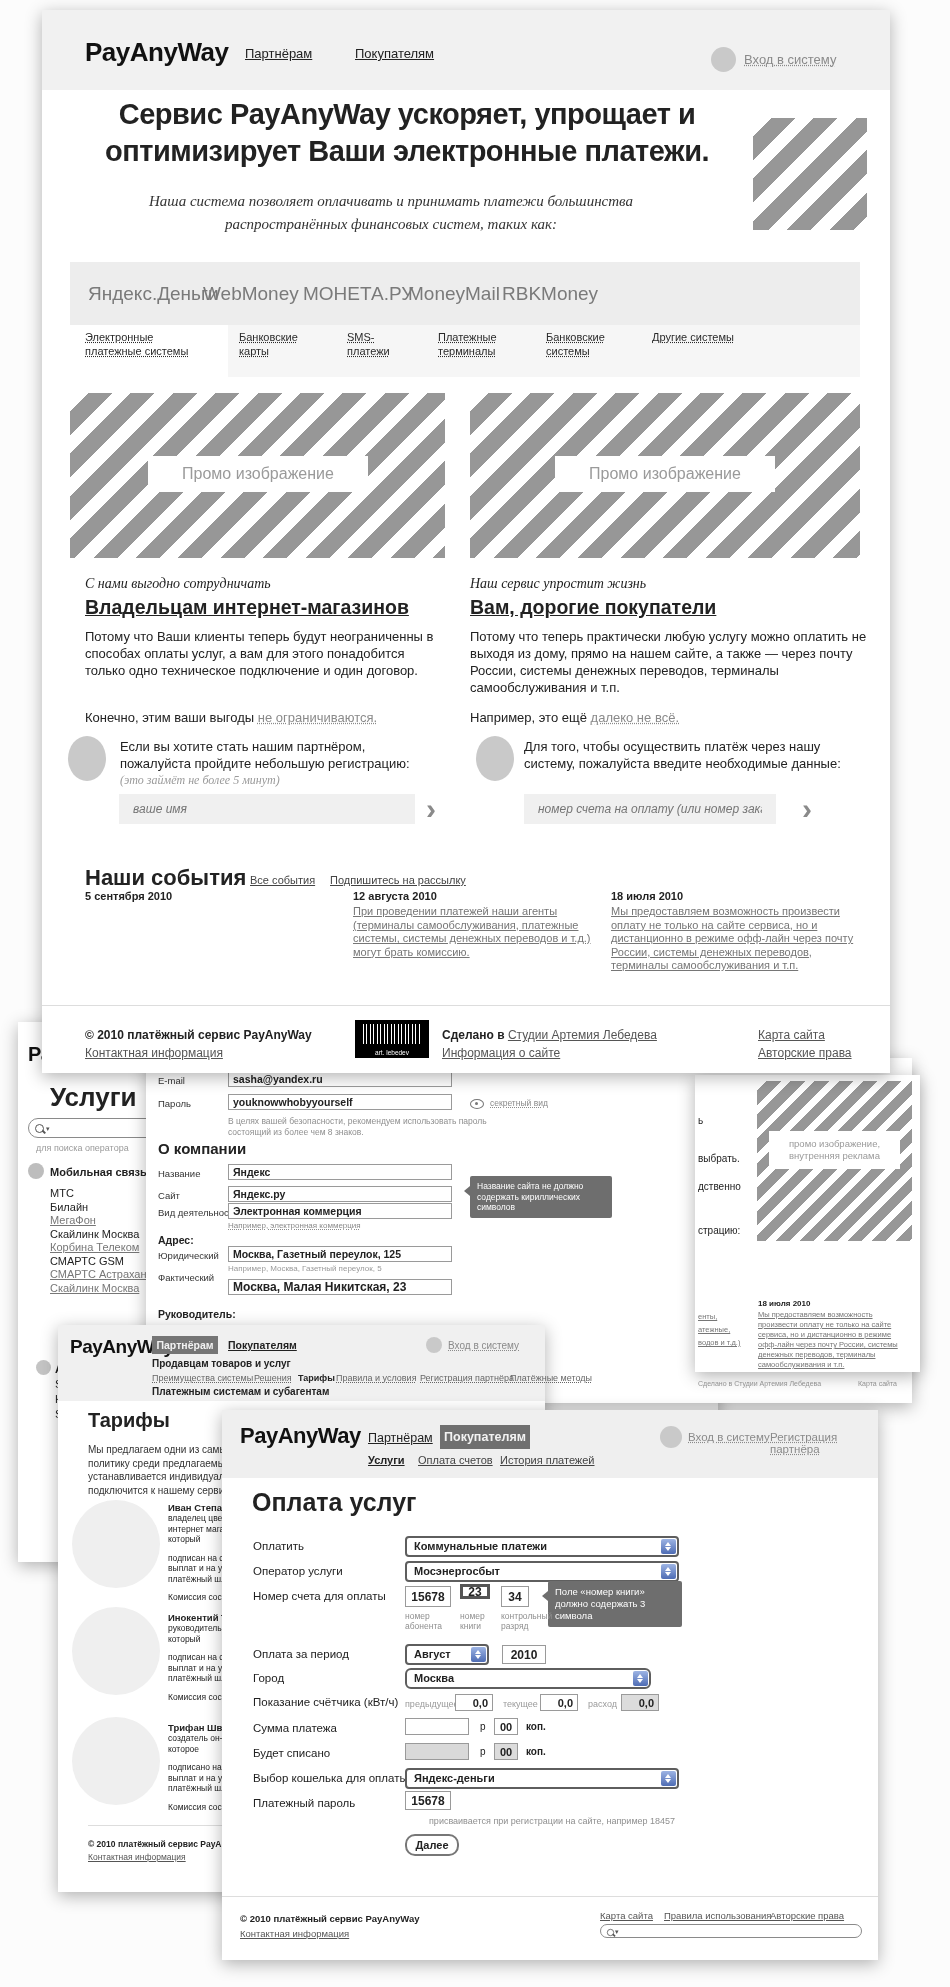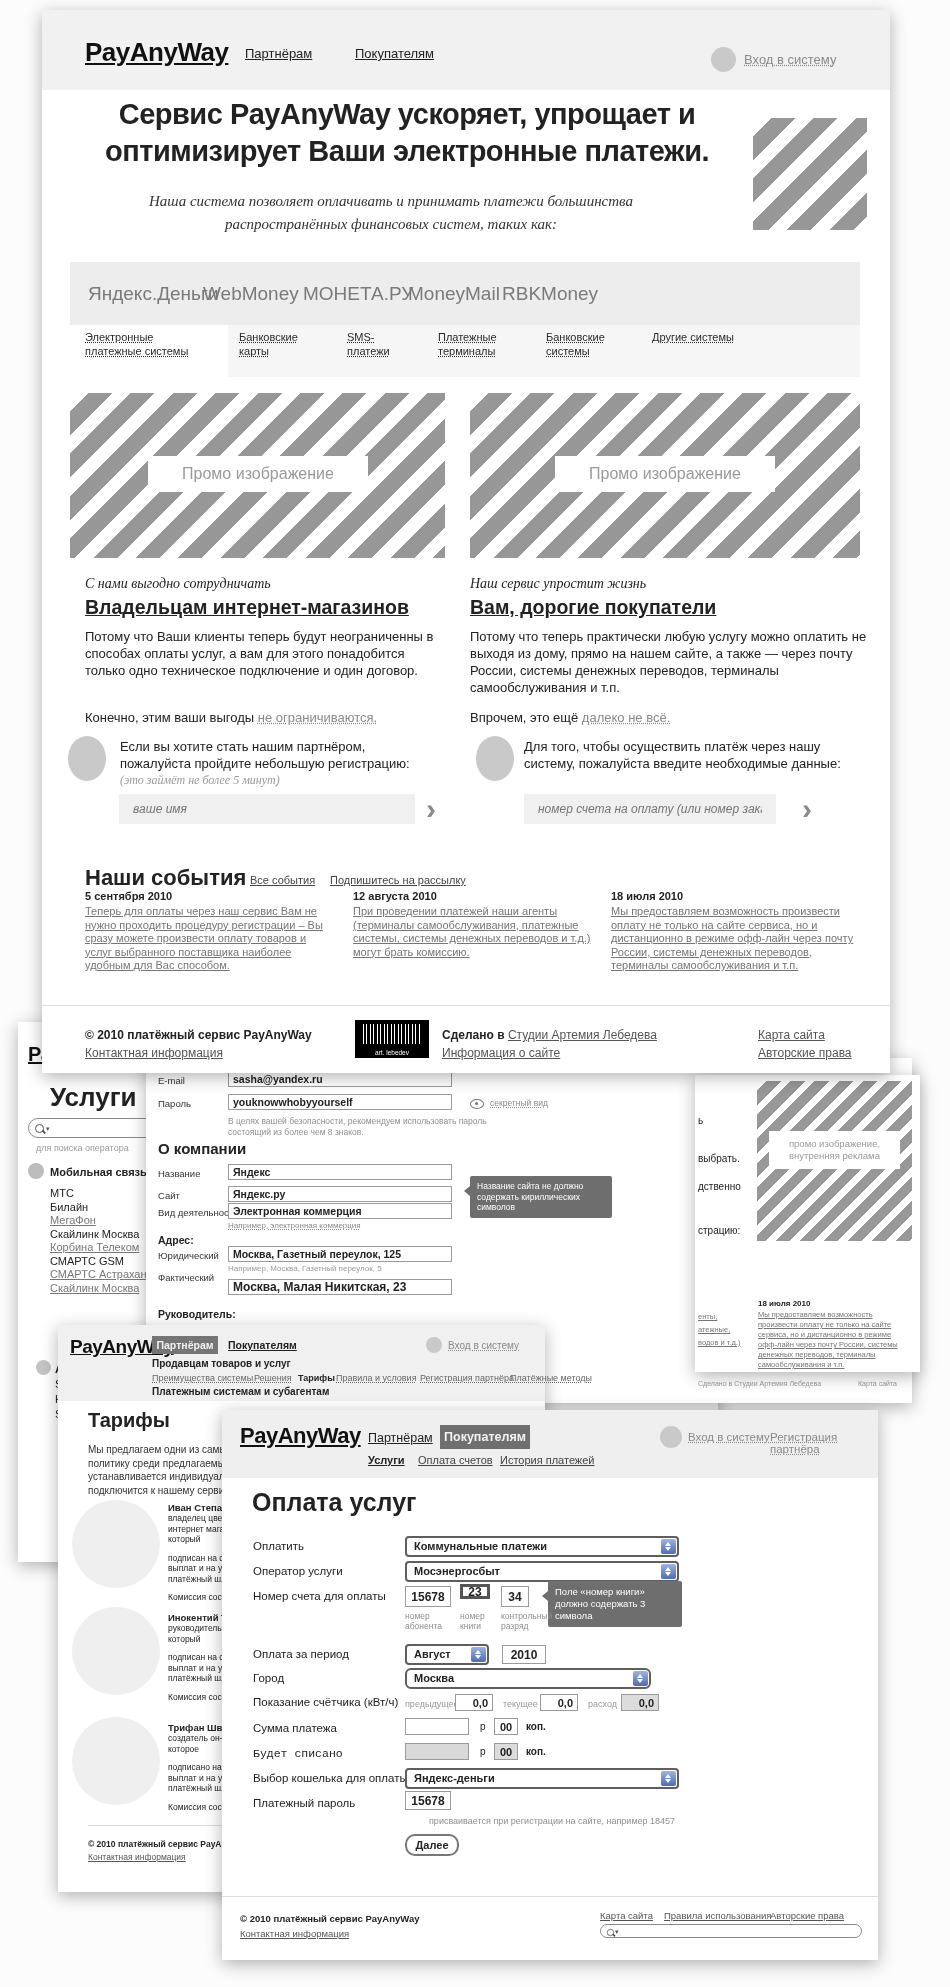--- a/index.html
+++ b/index.html
@@ -1,20 +1,20 @@
 <!DOCTYPE html>
 <html><head>
 <meta charset="utf-8">
 <style>
   html,body{margin:0;padding:0;}
   body{width:950px;height:1987px;position:relative;background:#fcfcfc;font-family:"Liberation Sans",sans-serif;color:#222;-webkit-font-smoothing:antialiased;}
   .sheet{position:absolute;background:#fff;box-shadow:0 4px 16px rgba(0,0,0,.30);}
   .abs{position:absolute;}
   .bar{position:absolute;background:#f1f1f1;}
-  .logo{font-weight:bold;letter-spacing:-.5px;color:#111;text-decoration:underline;}
+  .logo{font-weight:bold;letter-spacing:-.5px;color:#111;}
   .lnk{color:#222;text-decoration:underline;cursor:pointer;}
   .dlnk{color:#8a8a8a;text-decoration:underline;text-decoration-style:dotted;cursor:pointer;}
   .glnk{color:#777;text-decoration:underline;cursor:pointer;}
   .circ{position:absolute;border-radius:50%;background:#c9c9c9;}
   .stripes{background:repeating-linear-gradient(135deg,#fff 0 13px,#979797 13px 30px);}
   .stripes-sm{background:repeating-linear-gradient(135deg,#fff 0 7px,#979797 7px 17px);}
   .promolabel{position:absolute;background:#fff;color:#9a9a9a;display:flex;align-items:center;justify-content:center;text-align:center;}
   .ser{font-family:"Liberation Serif",serif;font-style:italic;}
   .pre{white-space:pre;}
   .preline{white-space:pre-line;}
@@ -180,34 +180,33 @@
   <div class="circ" style="left:26px;top:726px;width:38px;height:45px;"></div>
   <div class="abs" style="left:78px;top:728px;width:290px;font-size:13px;line-height:17px;">Если вы хотите стать нашим партнёром, пожалуйста пройдите небольшую регистрацию:</div>
   <div class="abs ser tiny" style="left:78px;top:763px;font-size:12px;">(это займёт не более 5 минут)</div>
   <input class="ginp" style="left: 77px; top: 784px; width: 296px; height: 30px; font-size: 12px;" placeholder="ваше имя">
   <span class="arrow" style="left:384px;top:782px;">›</span>
 
   <div class="abs ser" style="left:428px;top:566px;font-size:14px;">Наш сервис упростит жизнь</div>
   <div class="abs" style="left:428px;top:586px;font-size:19.5px;font-weight:bold;text-decoration:underline;">Вам, дорогие покупатели</div>
   <div class="abs" style="left:428px;top:618px;width:400px;font-size:13px;line-height:17px;">Потому что теперь практически любую услугу можно оплатить не выходя из дому, прямо на нашем сайте, а также — через почту России, системы денежных переводов, терминалы самообслуживания и т.п.</div>
   <div class="abs" style="left:428px;top:700px;font-size:13px;">
-    <span>Впрочем, это ещё</span>
+    <span>Например, это ещё</span>
     <span class="dlnk">далеко не всё.</span>
   </div>
   <div class="circ" style="left:434px;top:726px;width:38px;height:45px;"></div>
   <div class="abs" style="left:482px;top:728px;width:350px;font-size:13px;line-height:17px;">Для того, чтобы осуществить платёж через нашу систему, пожалуйста введите необходимые данные:</div>
   <input class="ginp" style="left: 482px; top: 784px; width: 252px; height: 30px; font-size: 12px;" placeholder="номер счета на оплату (или номер заказа)">
   <span class="arrow" style="left:760px;top:782px;">›</span>
 
   <div class="abs" style="left:43px;top:855px;font-size:22px;font-weight:bold;">Наши события</div>
   <span class="abs glnk" style="left:208px;top:864px;font-size:11px;color:#444;">Все события</span>
   <span class="abs glnk" style="left:288px;top:864px;font-size:11px;color:#444;">Подпишитесь на рассылку</span>
   <div class="abs" style="left:43px;top:880px;width:245px;">
     <div style="font-size:11px;font-weight:bold;margin-bottom:3px;">5 сентября 2010</div>
-    <div class="news">Теперь для оплаты через наш сервис Вам не нужно проходить процедуру регистрации – Вы сразу можете произвести оплату товаров и услуг выбранного поставщика наиболее удобным для Вас способом.</div>
   </div>
   <div class="abs" style="left:311px;top:880px;width:240px;">
     <div style="font-size:11px;font-weight:bold;margin-bottom:3px;">12 августа 2010</div>
     <div class="news">При проведении платежей наши агенты (терминалы самообслуживания, платежные системы, системы денежных переводов и т.д.) могут брать комиссию.</div>
   </div>
   <div class="abs" style="left:569px;top:880px;width:250px;">
     <div style="font-size:11px;font-weight:bold;margin-bottom:3px;">18 июля 2010</div>
     <div class="news">Мы предоставляем возможность произвести оплату не только на сайте сервиса, но и дистанционно в режиме офф-лайн через почту России, системы денежных переводов, терминалы самообслуживания и т.п.</div>
   </div>
 
@@ -344,21 +343,21 @@
   <input class="inp" style="left: 318px; top: 284px; width: 38px; height: 17px; font-size: 11px; text-align: right;" value="0,0">
   <span class="abs tiny" style="left:366px;top:289px;font-size:9px;">расход</span>
   <input class="inp" style="left: 399px; top: 284px; width: 38px; height: 17px; font-size: 11px; text-align: right; background: rgb(220, 220, 220);" value="0,0">
 
   <div class="abs" style="left:31px;top:312px;font-size:11.5px;">Сумма платежа</div>
   <input class="inp" style="left: 183px; top: 308px; width: 64px; height: 17px;">
   <span class="abs" style="left:258px;top:311px;font-size:10px;">р</span>
   <input class="inp" style="left: 272px; top: 308px; width: 24px; height: 17px; font-size: 11px; text-align: center;" value="00">
   <span class="abs" style="left:304px;top:311px;font-size:10px;font-weight:bold;">коп.</span>
 
-  <div class="abs" style="left:31px;top:337px;font-size:11.5px;font-family:Liberation Mono, monospace;">Будет списано</div>
+  <div class="abs" style="left:31px;top:337px;font-size:11.5px;">Будет списано</div>
   <input class="inp" style="left: 183px; top: 333px; width: 64px; height: 17px; background: rgb(217, 217, 217);">
   <span class="abs" style="left:258px;top:336px;font-size:10px;">р</span>
   <input class="inp" style="left: 272px; top: 333px; width: 24px; height: 17px; font-size: 11px; text-align: center; background: rgb(220, 220, 220);" value="00">
   <span class="abs" style="left:304px;top:336px;font-size:10px;font-weight:bold;">коп.</span>
 
   <div class="abs" style="left:31px;top:362px;font-size:11.5px;">Выбор кошелька для оплаты</div>
   <div class="sel" style="left:183px;top:358px;width:274px;">
     <span class="val">Яндекс-деньги</span>
     <b class="step"></b>
   </div>

